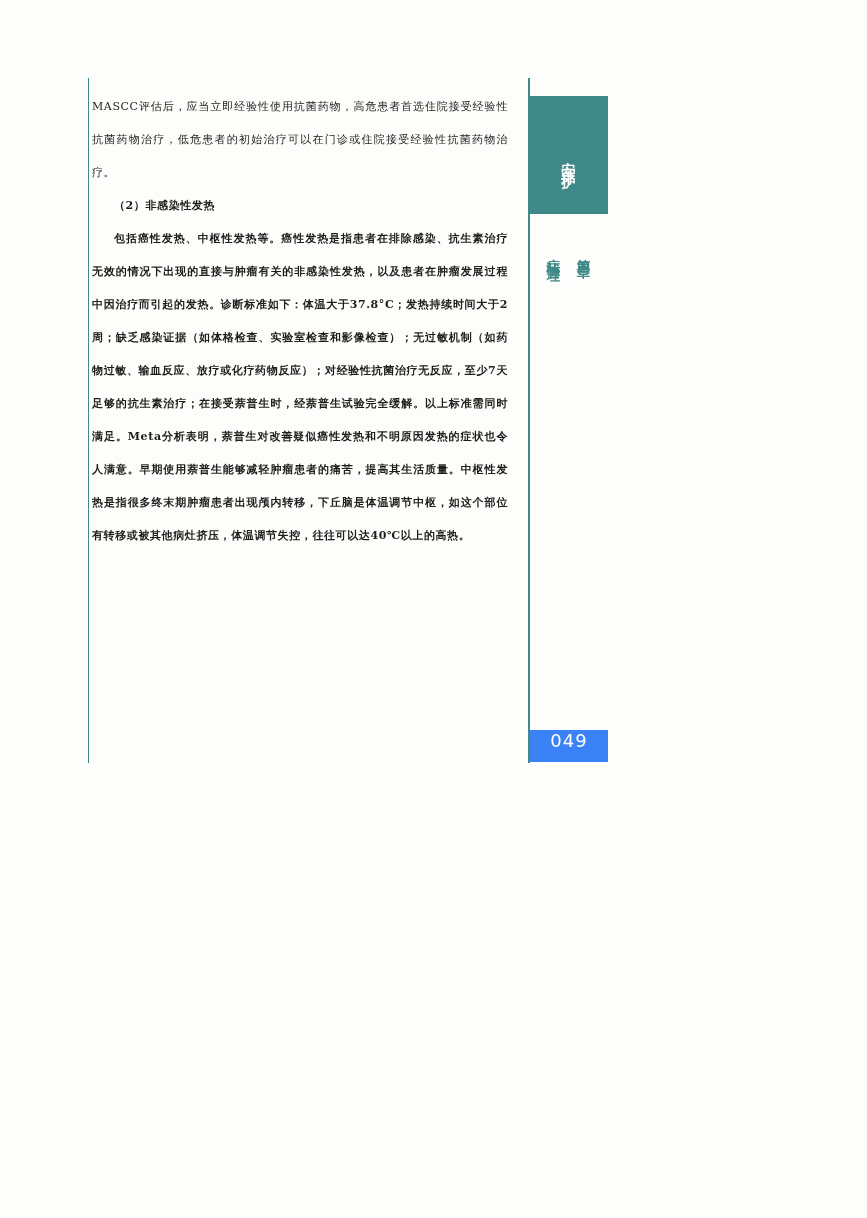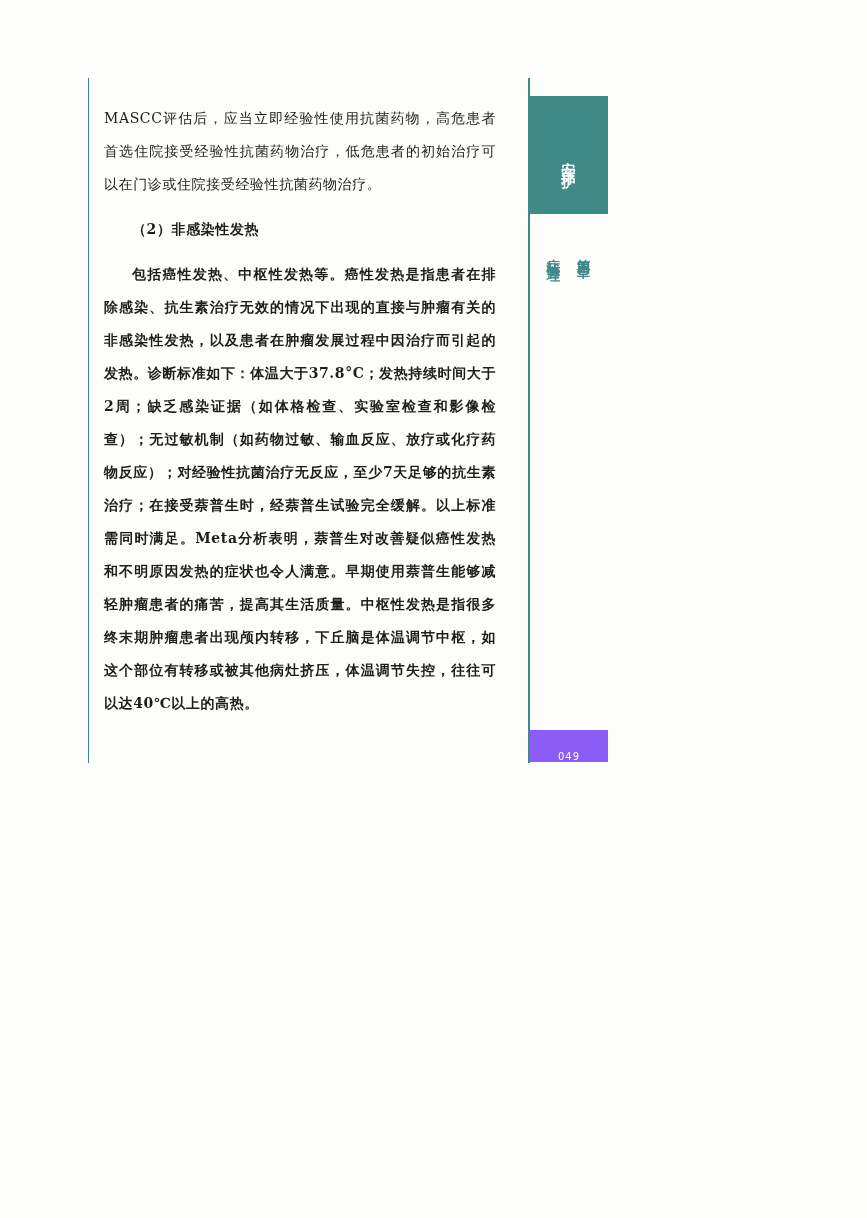--- a/index.html
+++ b/index.html
@@ -37,26 +37,26 @@
     height: 685px;
     background: #3f8a88;
   }
   .content {
     position: absolute;
     left: 92px;
     top: 90px;
     width: 416px;
   }
   .para {
-    font-size: 14px;
+    font-size: 11px;
     line-height: 33px;
     color: #1d1d1b;
     text-align: justify;
     letter-spacing: 0.6px;
-    margin: 12px;
+    margin: 0;
   }
   .para.indent {
     text-indent: 2em;
   }
   .para + .para {
     margin-top: 0;
     font-weight: bold;
   }
   
   .sidebar {
@@ -98,27 +98,27 @@
     font-size: 13.5px;
     letter-spacing: 3px;
     font-weight: bold;
   }
   .page-number {
     position: absolute;
     left: 530px;
     top: 730px;
     width: 78px;
     height: 32px;
-    background: #8b5cf6;
+    background: #3b82f6;
     color: #ffffff;
     display: flex;
-    align-items: flex-end;
+    align-items: flex-start;
     justify-content: center;
     font-family: "DejaVu Sans", "Liberation Sans", sans-serif;
-    font-size: 10px;
+    font-size: 18px;
     letter-spacing: 1px;
   }
 </style>
 </head>
 <body>
 
 <div class="page">
 
   <div class="left-rule"></div>
   <div class="right-rule"></div>

